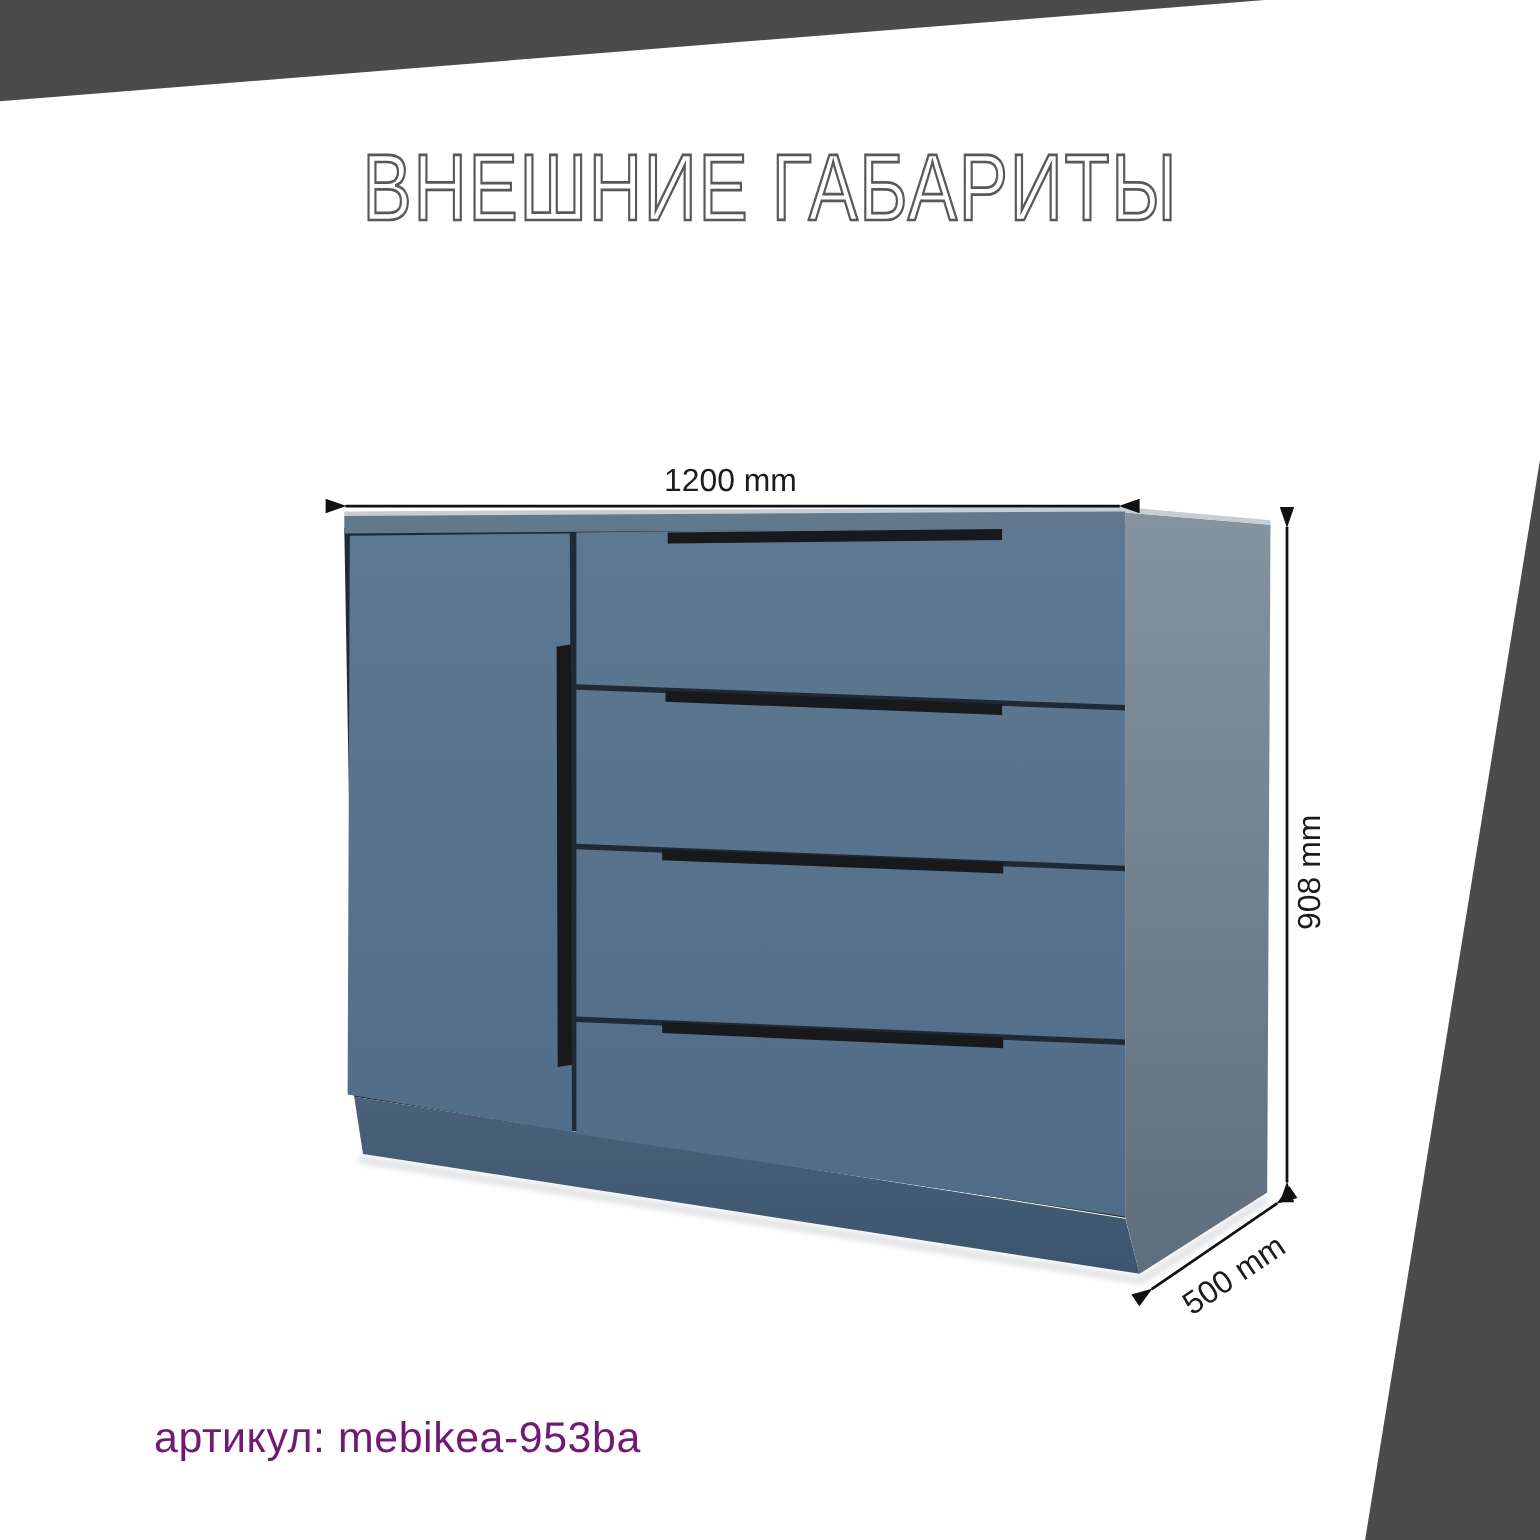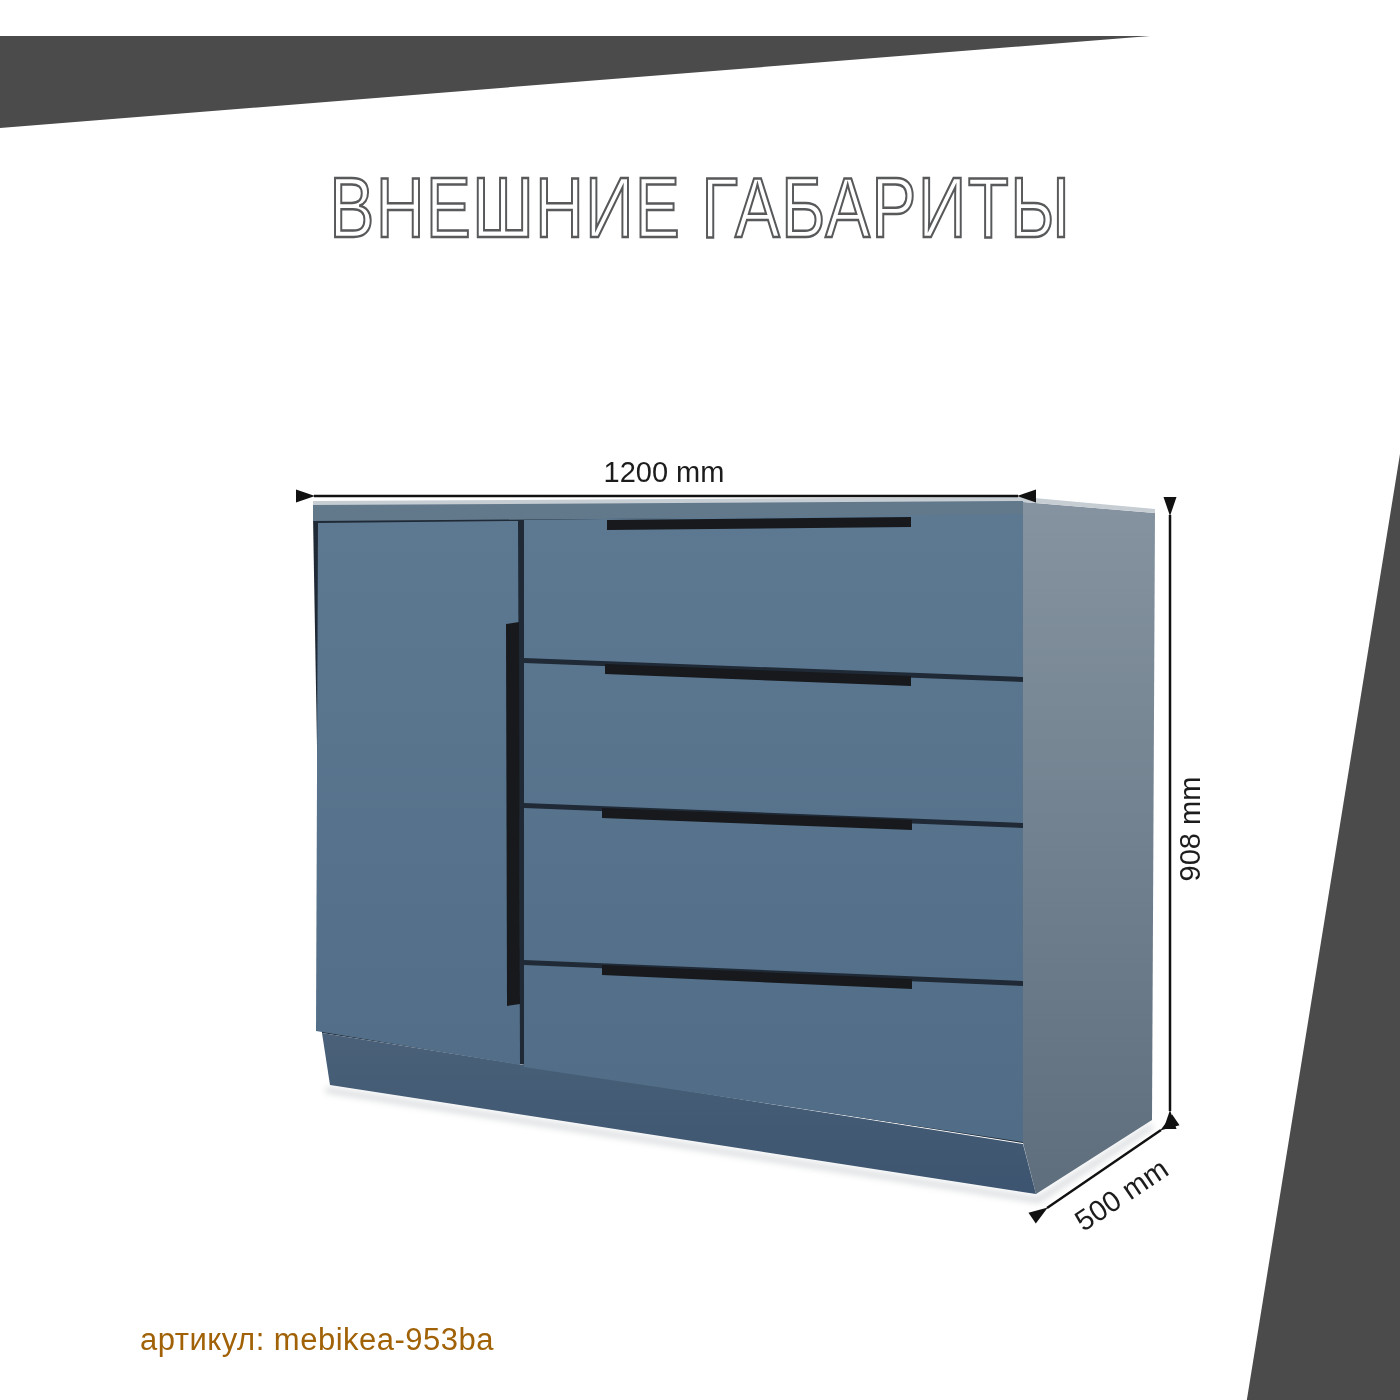--- a/index.html
+++ b/index.html
@@ -3,21 +3,21 @@
 <meta charset="utf-8">
 <style>
   html,body{margin:0;padding:0;}
   body{
     width:1400px;height:1400px;
     background:#ffffff;
     font-family:"Liberation Sans", sans-serif;
     overflow:hidden;
     position:relative;
   }
-  .canvas{position:absolute;inset:0;width:1400px;height:1158px;margin-top:36px;}
+  .canvas{position:absolute;inset:0;width:1400px;height:1158px;}
   svg.layer{position:absolute;left:0;top:0;width:1400px;height:1400px;display:block;}
 
   .title-wrap{
     position:absolute;left:0;top:128px;width:1400px;
     text-align:center;z-index:3;
   }
   .title{
     display:inline-block;
     font-size:86px;
     font-weight:400;
@@ -25,21 +25,21 @@
     color:#ffffff;
     -webkit-text-stroke:2.5px #58595b;
     text-stroke:2.5px #58595b;
     transform:scaleX(0.78);
     transform-origin:center;
     white-space:nowrap;
     line-height:1;
   }
   .sku{
     position:absolute;left:140px;top:1286px;z-index:3;
-    font-size:31px;color:#a16207;letter-spacing:0.5px;
+    font-size:39px;color:#701a75;letter-spacing:0.5px;
   }
   .dim-text{
     font-size:29px;
     fill:#1c1c1c;
     font-family:"Liberation Sans", sans-serif;
   }
 </style>
 </head>
 <body>
 

